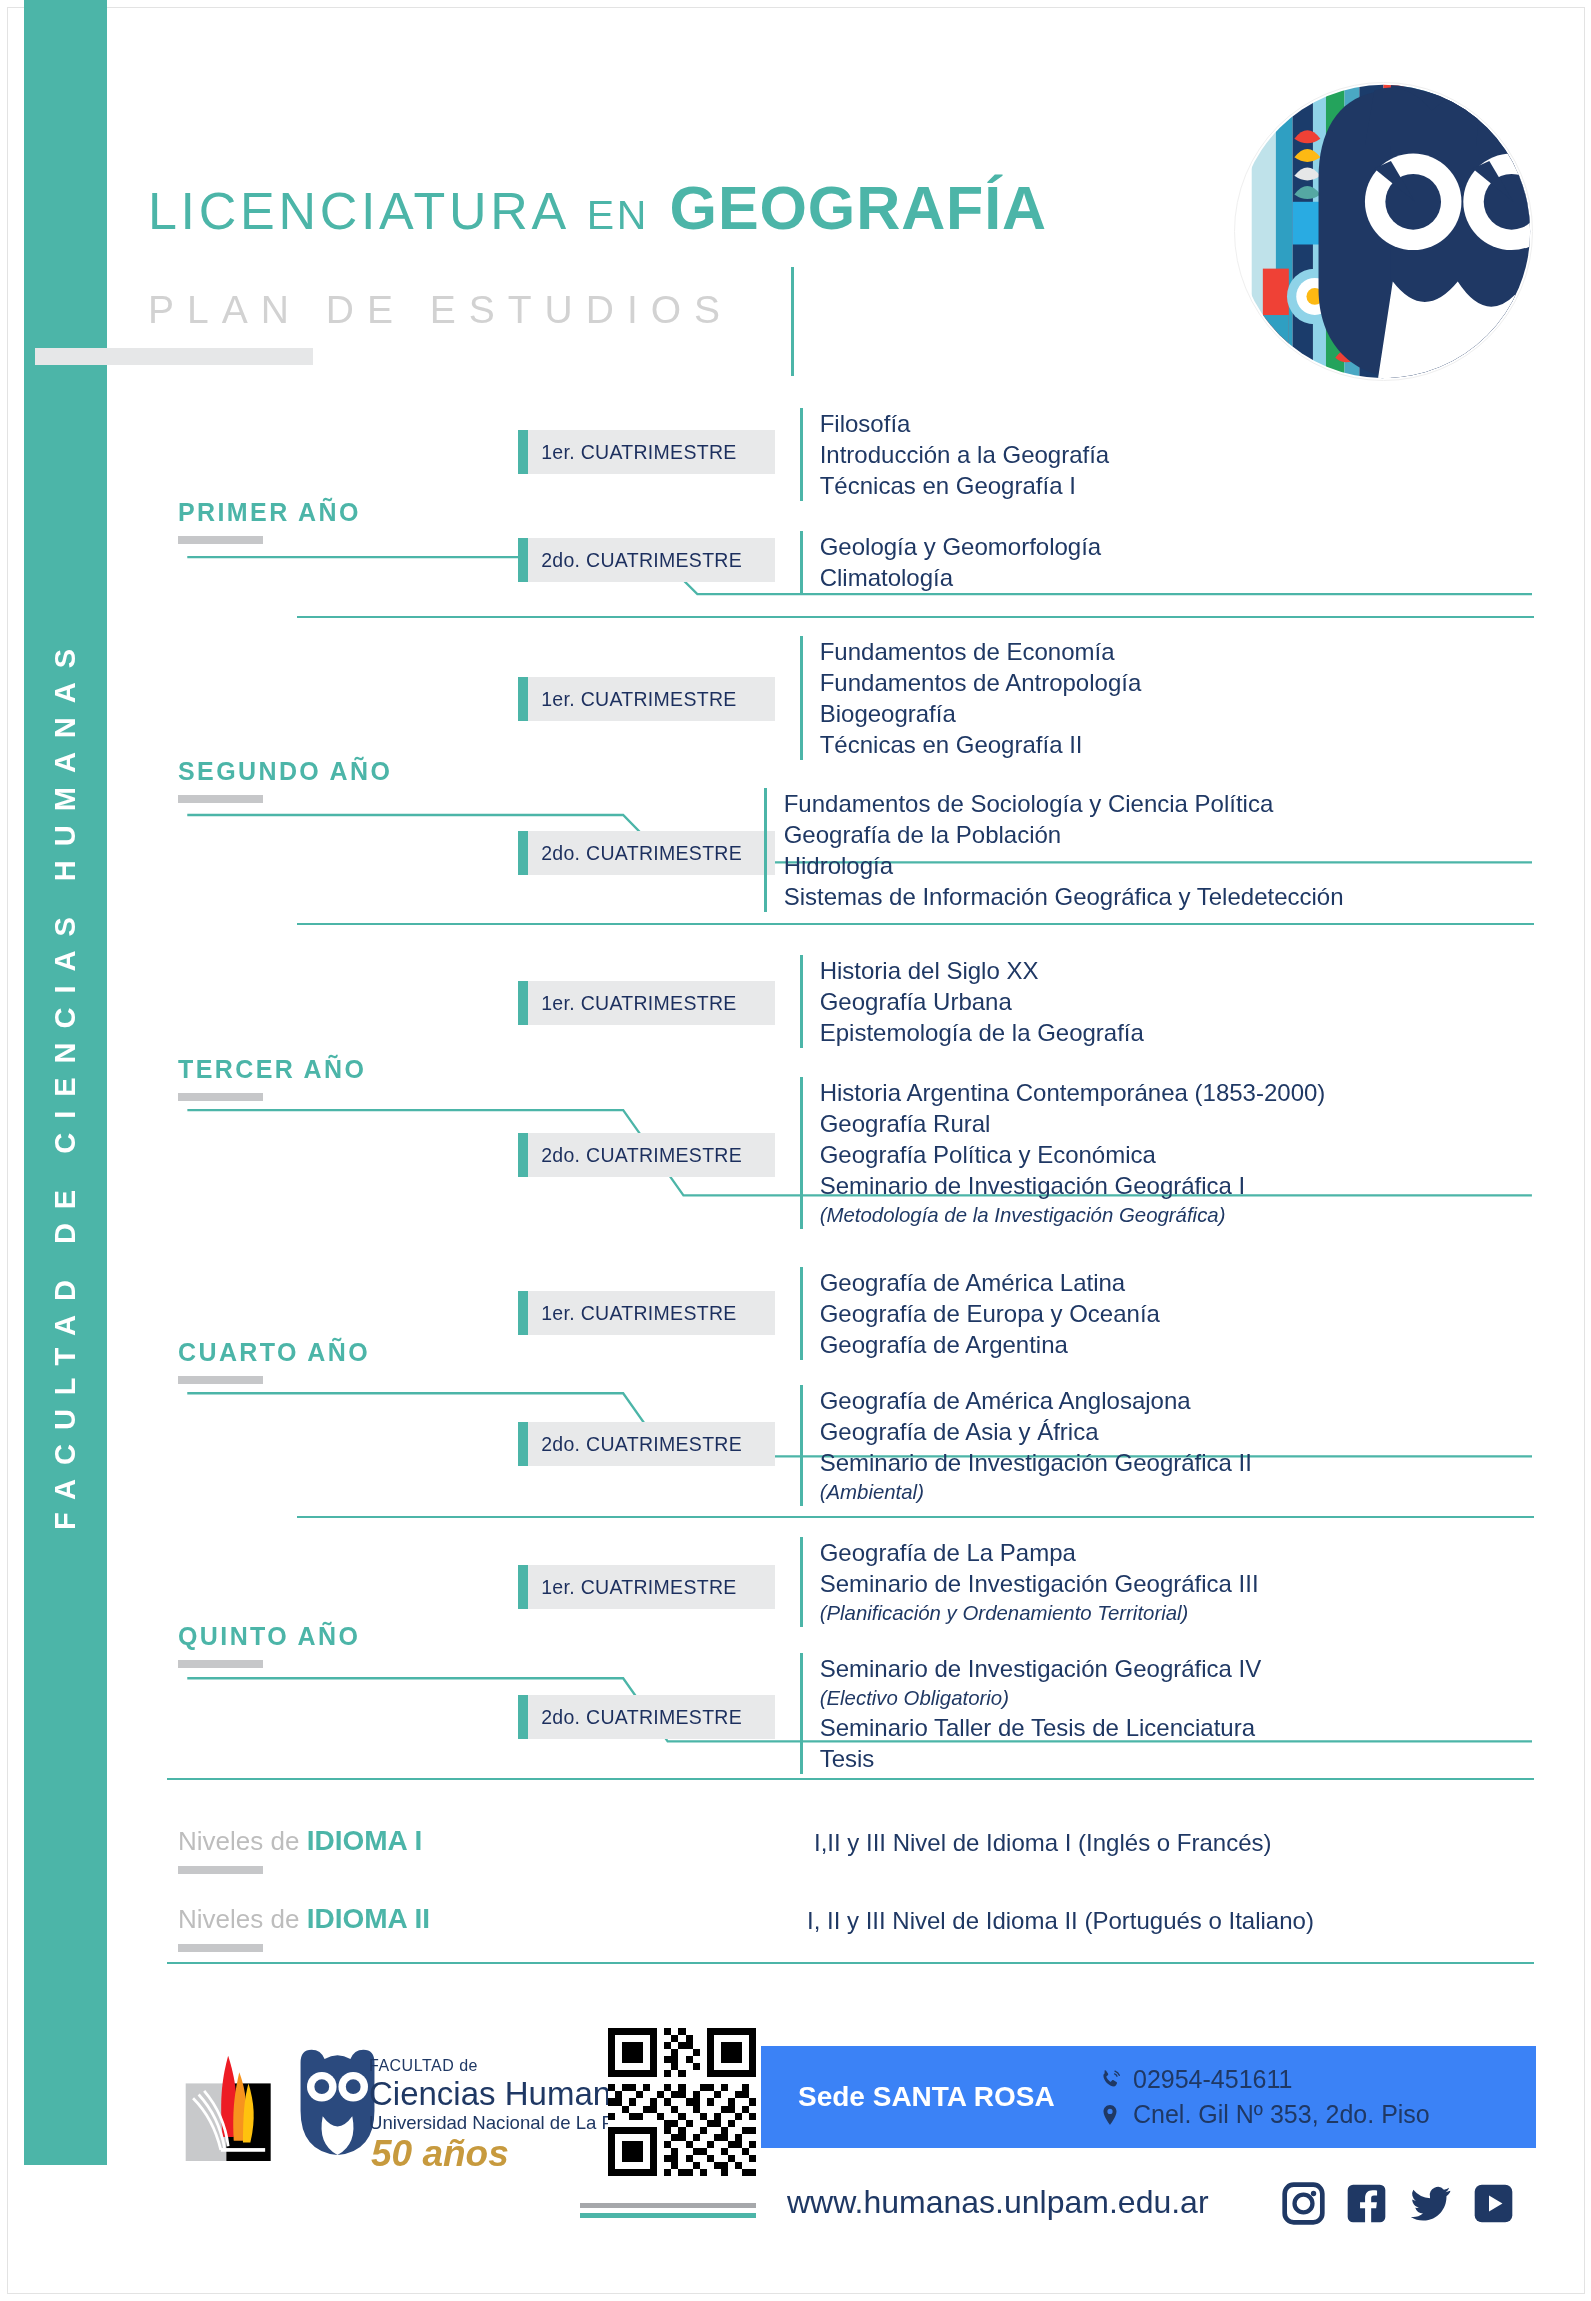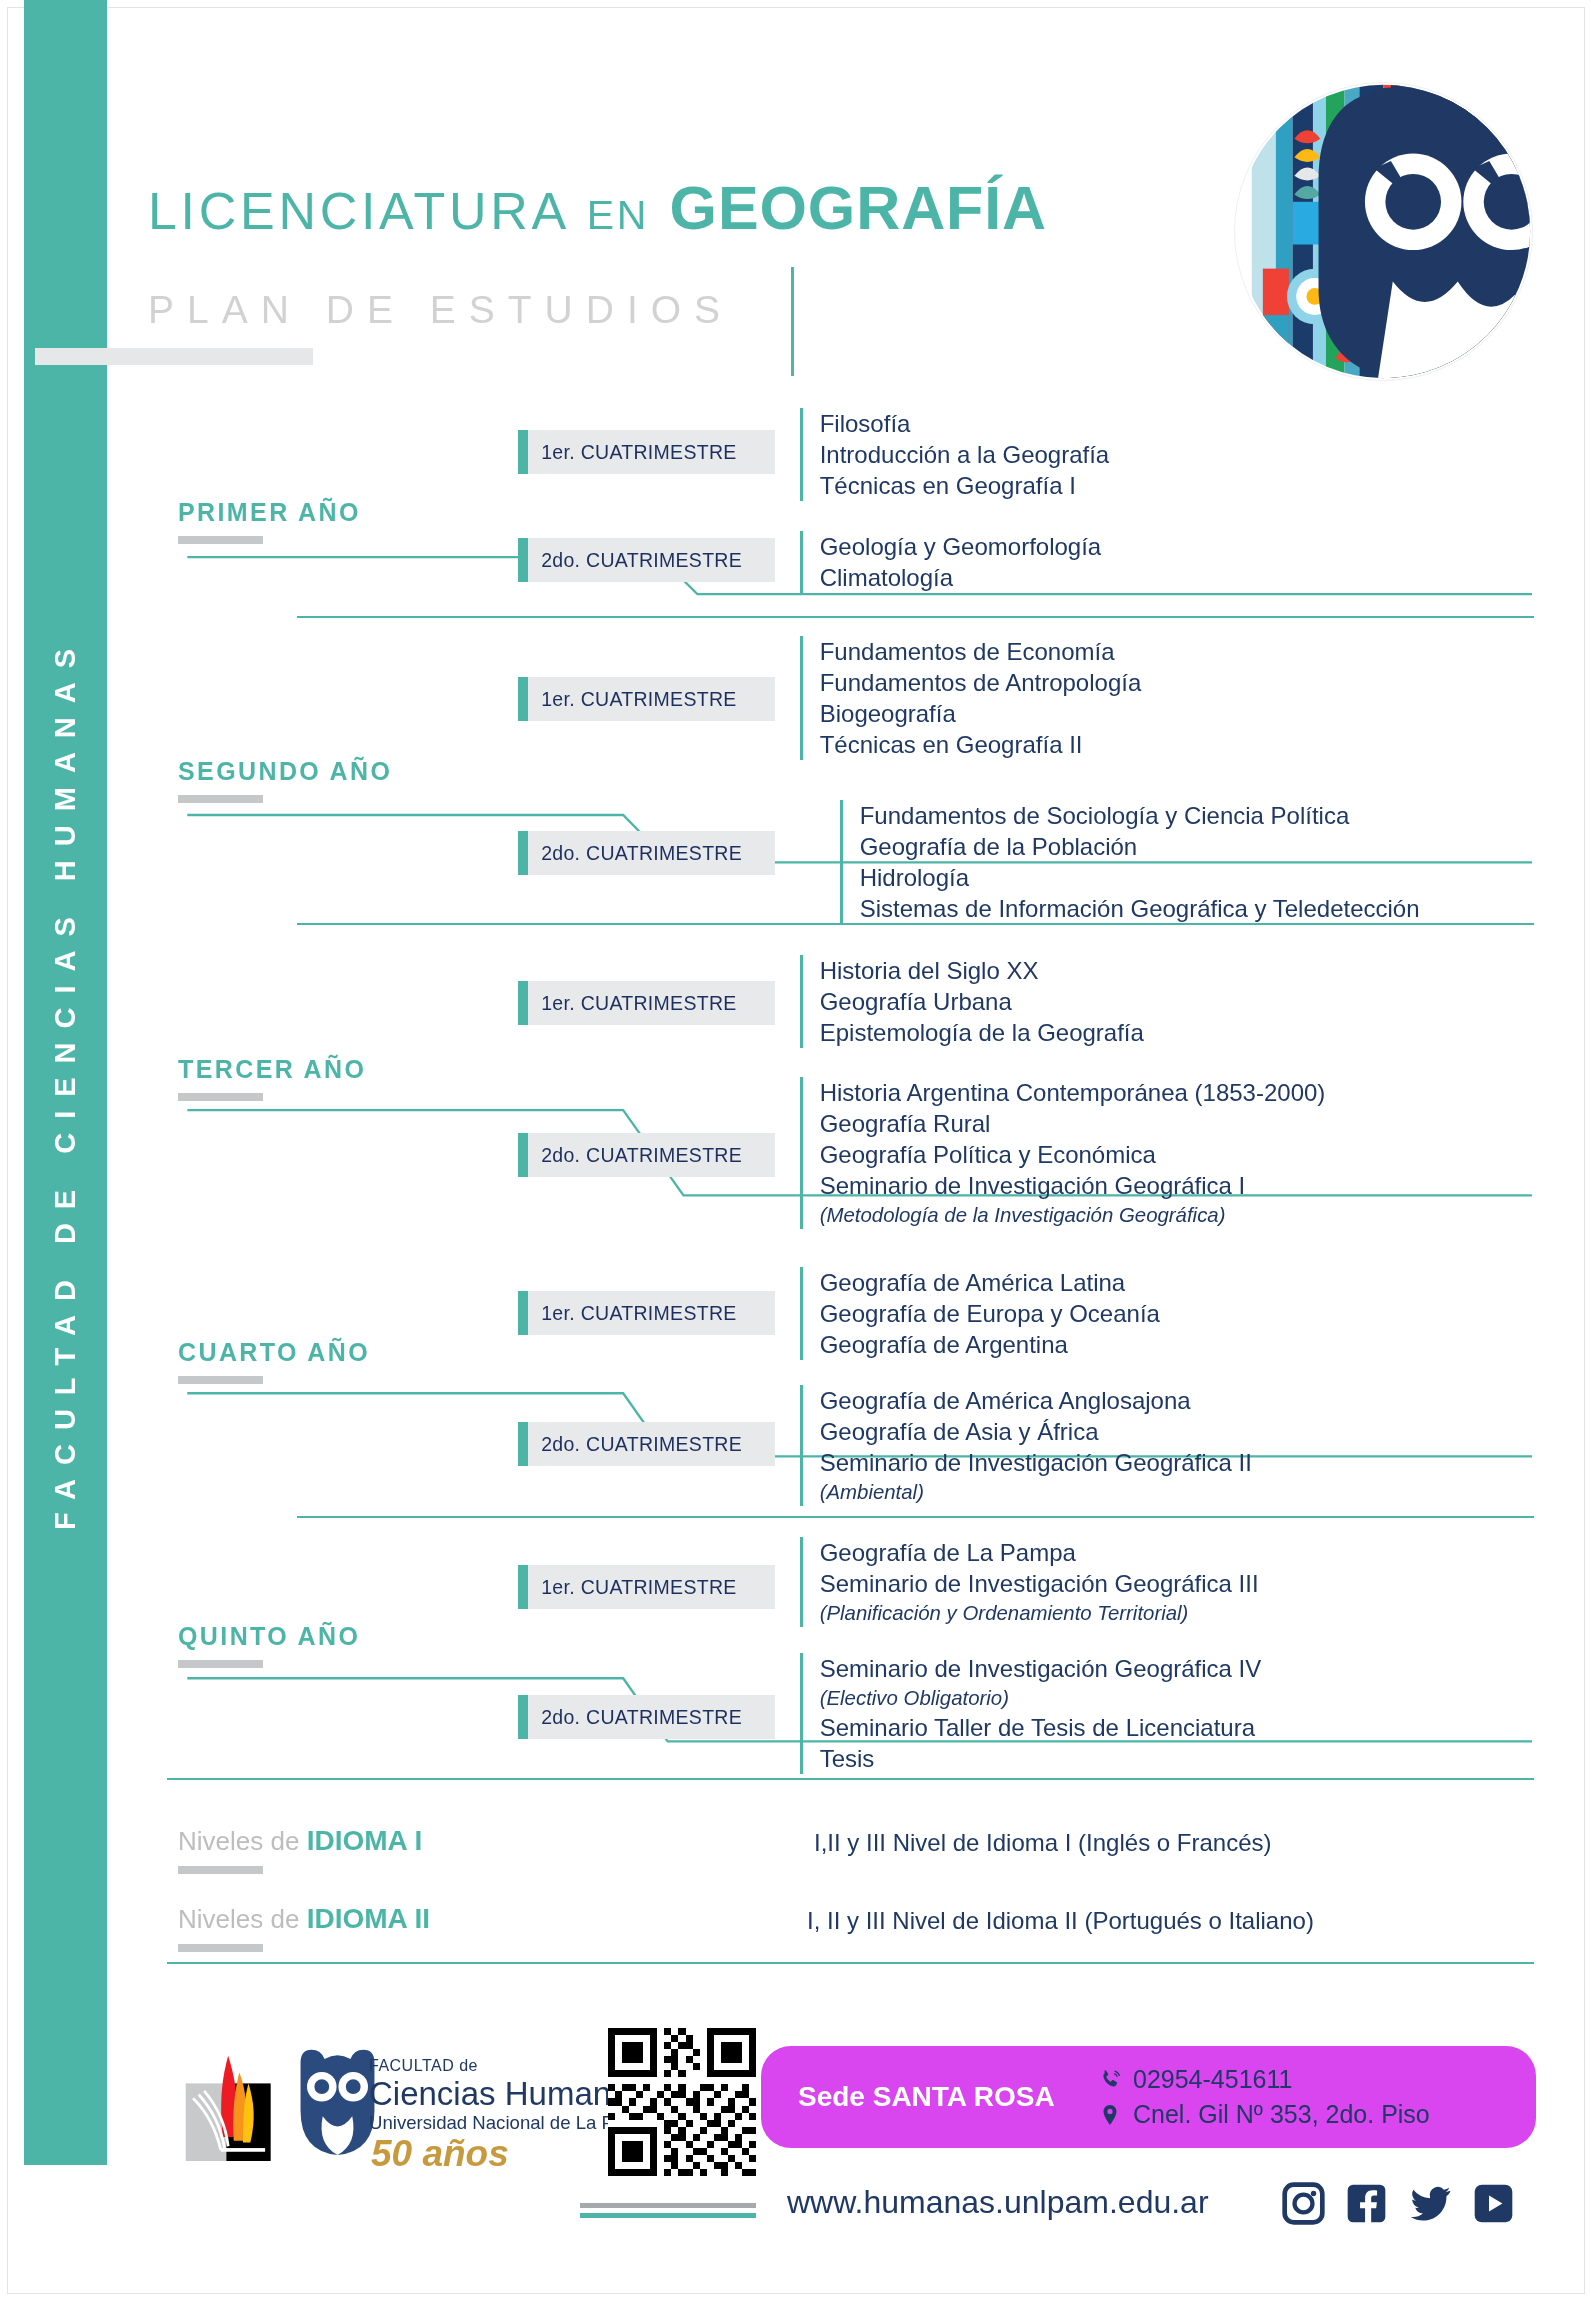--- a/index.html
+++ b/index.html
@@ -88,22 +88,22 @@
   .owl-small{position:absolute;left:295px;top:2046px;width:85px;height:111px;}
   .fac-text{position:absolute;left:369px;top:2057px;}
   .fac-1{font-size:16px;color:#1f3864;letter-spacing:0.5px;}
   .fac-2{font-size:33px;color:#1f3864;font-weight:400;line-height:37px;}
   .fac-3{font-size:18.6px;color:#1f3864;}
   .anios{position:absolute;left:371px;top:2133px;font-size:37px;color:#c79a3e;font-style:italic;font-weight:700;}
 
   .qr{position:absolute;left:608px;top:2028px;width:148px;height:148px;}
 
   .contact-band{
-    position:absolute;left:761px;top:2046px;width:775px;height:102px;background:#d946ef;
-    display:flex;align-items:center;border-radius:30px;
+    position:absolute;left:761px;top:2046px;width:775px;height:102px;background:#3b82f6;
+    display:flex;align-items:center;
   }
   .sede{color:#ffffff;font-size:28px;font-weight:700;margin-left:37px;white-space:nowrap;}
   .contact-lines{margin-left:41px;color:#1f3864;}
   .contact-lines .ln{display:flex;align-items:center;font-size:25px;line-height:35px;white-space:nowrap;}
   .contact-lines .ln .ic{width:28px;display:flex;justify-content:center;margin-right:9.3px;}
 
   .web-rule{position:absolute;left:580px;top:2203px;width:176px;height:0;}
   .web-rule i{display:block;height:4.6px;background:#a6a8ab;}
   .web-rule i+i{margin-top:5.6px;background:#4cb5a8;}
 
@@ -225,21 +225,21 @@
     <div class="c">Fundamentos de Economía</div>
     <div class="c">Fundamentos de Antropología</div>
     <div class="c">Biogeografía</div>
     <div class="c">Técnicas en Geografía II</div>
   </div>
 
   <div class="chip" style="left:518px;top:831px;">
     <span class="tick"></span>
     <span class="chip-text">2do. CUATRIMESTRE</span>
   </div>
-  <div class="courses" style="left:840px;top:788px;margin-top:12px;">
+  <div class="courses" style="left:764px;top:788px;">
     <div class="c">Fundamentos de Sociología y Ciencia Política</div>
     <div class="c">Geografía de la Población</div>
     <div class="c">Hidrología</div>
     <div class="c">Sistemas de Información Geográfica y Teledetección</div>
   </div>
   <div class="sep" style="left:297px;top:923px;width:1237px;"></div>
 
   <div class="year-label" style="left:178px;top:1055px;">TERCER  AÑO</div>
   <div class="year-rule" style="left:178px;top:1093px;"></div>
   <svg class="connector" style="left:178px;top:1099px;width:1354px;height:102px;" viewBox="0 0 1460 110" width="1354" height="102">

